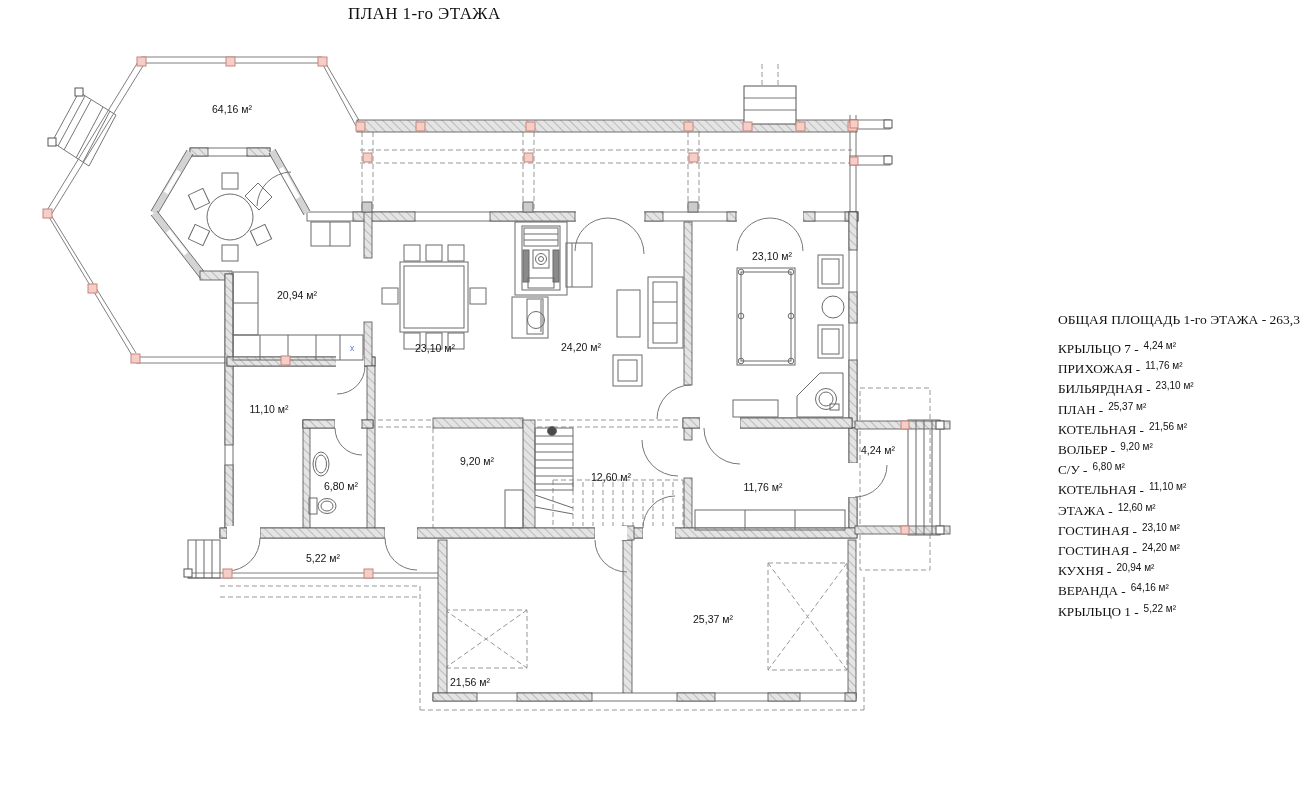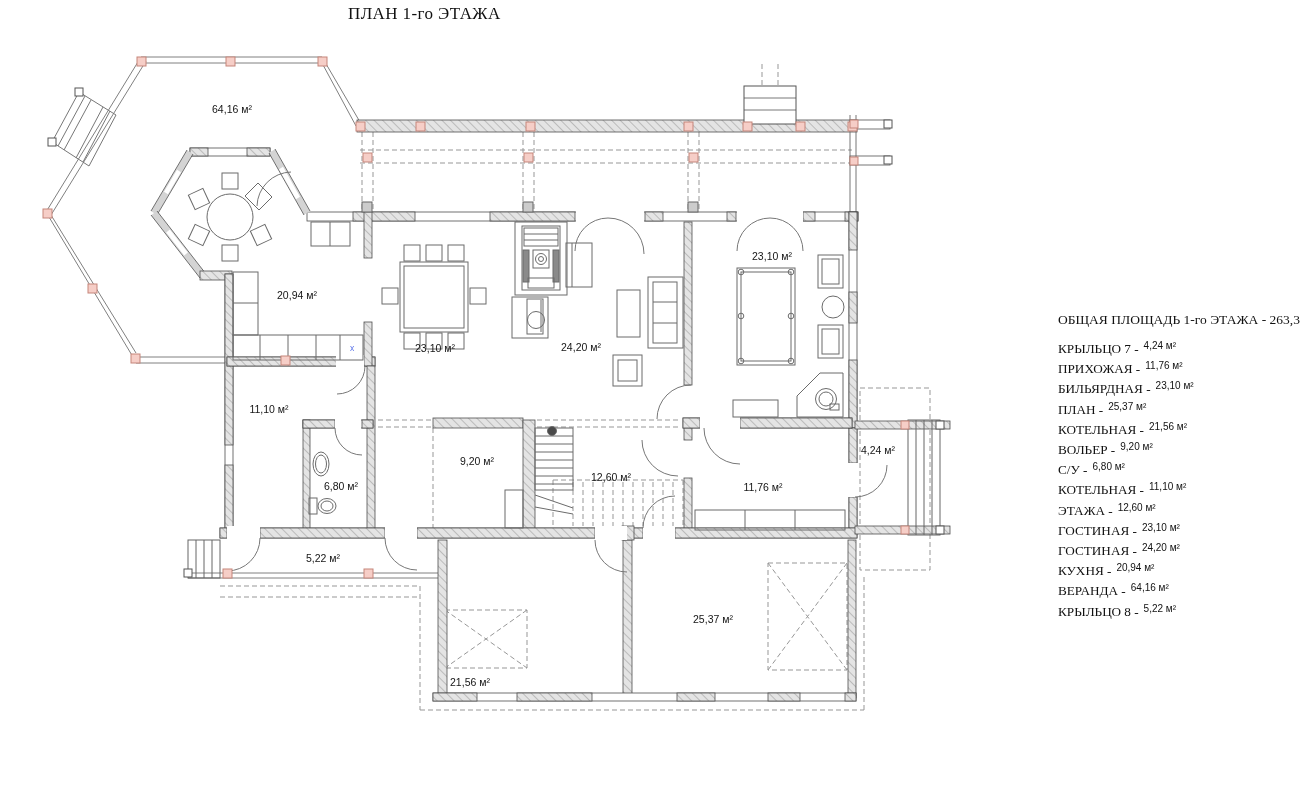--- a/index.html
+++ b/index.html
@@ -387,17 +387,17 @@
       <li><span>ПЛАН -</span><span class="val">25,37 м²</span></li>
       <li><span>КОТЕЛЬНАЯ -</span><span class="val">21,56 м²</span></li>
       <li><span>ВОЛЬЕР -</span><span class="val">9,20 м²</span></li>
       <li><span>С/У -</span><span class="val">6,80 м²</span></li>
       <li><span>КОТЕЛЬНАЯ -</span><span class="val">11,10 м²</span></li>
       <li><span>ЭТАЖА -</span><span class="val">12,60 м²</span></li>
       <li><span>ГОСТИНАЯ -</span><span class="val">23,10 м²</span></li>
       <li><span>ГОСТИНАЯ -</span><span class="val">24,20 м²</span></li>
       <li><span>КУХНЯ -</span><span class="val">20,94 м²</span></li>
       <li><span>ВЕРАНДА -</span><span class="val">64,16 м²</span></li>
-      <li><span>КРЫЛЬЦО 8 -</span><span class="val">5,22 м²</span></li>
+      <li><span>КРЫЛЬЦО 1 -</span><span class="val">5,22 м²</span></li>
     </ul>
   </div>
 
 </div>
 
 </body></html>

